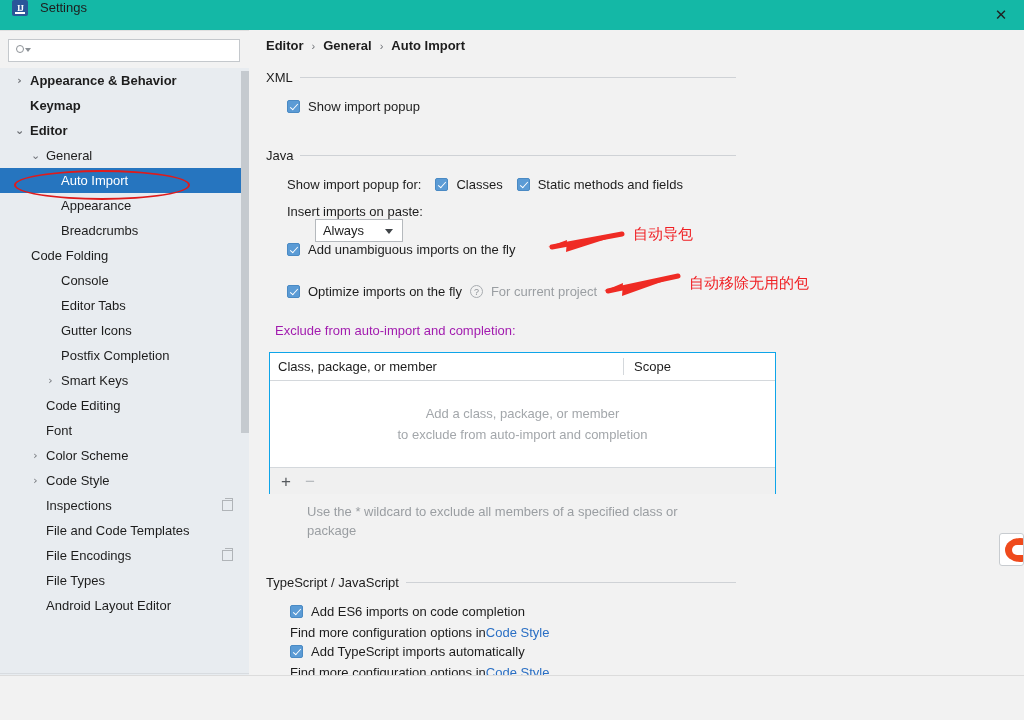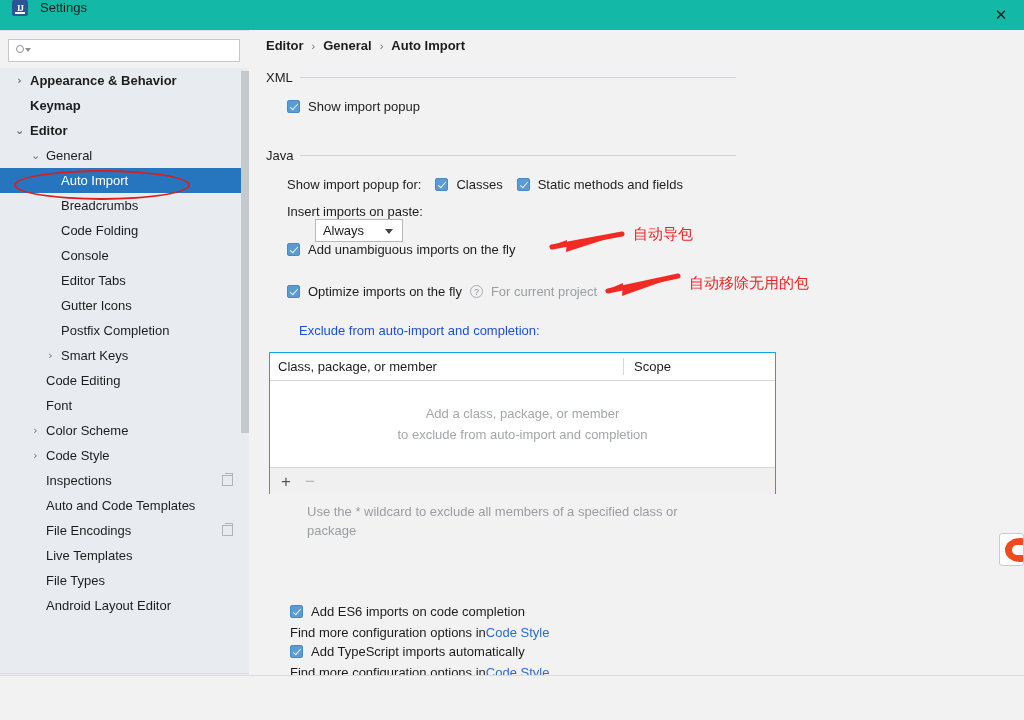--- a/index.html
+++ b/index.html
@@ -231,22 +231,22 @@
     box-sizing: border-box;
     font-size: 9px; color: #8c9196;
     display: flex; align-items: center; justify-content: center;
     margin-left: 8px; flex: none;
     font-family: "Liberation Sans", sans-serif;
   }
   .muted { color: #9a9ea2; }
 
   
   .excl-label {
-    position: absolute; left: 299px; top: 323px;
-    font-size: 13px; color: #1d4ed8;
+    position: absolute; left: 275px; top: 323px;
+    font-size: 13px; color: #a21caf;
   }
   .table-box {
     position: absolute; left: 269px; top: 352px;
     width: 507px; height: 142px;
     border: 1px solid #0ea5e9;
     box-sizing: border-box;
     background: #ffffff;
   }
   .tbl-head {
     height: 27px;
@@ -356,24 +356,27 @@
           <span class="tree-label" style="margin-left: 30px;">Editor</span>
         </div>
         <div class="tree-item">
           <span class="twisty" style="left: 30px;">⌄</span>
           <span class="tree-label" style="margin-left: 46px;">General</span>
         </div>
         <div class="tree-item selected">
           <span class="tree-label" style="margin-left: 61px;">Auto Import</span>
         </div>
         <div class="tree-item">
+          <span class="tree-label" style="margin-left: 61px;">Appearance</span>
+        </div>
+        <div class="tree-item">
           <span class="tree-label" style="margin-left: 61px;">Breadcrumbs</span>
         </div>
         <div class="tree-item">
-          <span class="tree-label" style="margin-left: 61px;">Code Folding</span>
+          <span class="tree-label" style="margin-left: 31px;">Code Folding</span>
         </div>
         <div class="tree-item">
           <span class="tree-label" style="margin-left: 61px;">Console</span>
         </div>
         <div class="tree-item">
           <span class="tree-label" style="margin-left: 61px;">Editor Tabs</span>
         </div>
         <div class="tree-item">
           <span class="tree-label" style="margin-left: 61px;">Gutter Icons</span>
         </div>
@@ -396,28 +399,25 @@
         </div>
         <div class="tree-item">
           <span class="twisty" style="left: 30px;">›</span>
           <span class="tree-label" style="margin-left: 46px;">Code Style</span>
         </div>
         <div class="tree-item">
           <span class="tree-label" style="margin-left: 46px;">Inspections</span>
           <span class="copy-badge"></span>
         </div>
         <div class="tree-item">
-          <span class="tree-label" style="margin-left: 46px;">Auto and Code Templates</span>
+          <span class="tree-label" style="margin-left: 46px;">File and Code Templates</span>
         </div>
         <div class="tree-item">
           <span class="tree-label" style="margin-left: 46px;">File Encodings</span>
           <span class="copy-badge"></span>
-        </div>
-        <div class="tree-item">
-          <span class="tree-label" style="margin-left: 46px;">Live Templates</span>
         </div>
         <div class="tree-item">
           <span class="tree-label" style="margin-left: 46px;">File Types</span>
         </div>
         <div class="tree-item">
           <span class="tree-label" style="margin-left: 46px;">Android Layout Editor</span>
         </div>
       </div>
     <div class="sb-scroll"></div>
     <div class="sidebar-bottom-line"></div>
@@ -491,20 +491,24 @@
       <div>to exclude from auto-import and completion</div>
     </div>
     <div class="tbl-foot">
       <span class="plus">+</span>
       <span class="minus">−</span>
     </div>
   </div>
 
   <div class="hint">Use the * wildcard to exclude all members of a specified class or package</div>
 
+  <div class="group-head" style="left:266px; top:575px;">
+    <span class="gh-label">TypeScript / JavaScript</span>
+    <span class="gh-rule"></span>
+  </div>
 
   <div class="row" style="left:290px; top:604px;">
     <span class="cb checked"></span>
     <span class="cb-label">Add ES6 imports on code completion</span>
   </div>
   <div class="row" style="left:290px; top:625px;">
     <span>Find more configuration options in </span>
     <span class="link">Code Style</span>
   </div>
 

